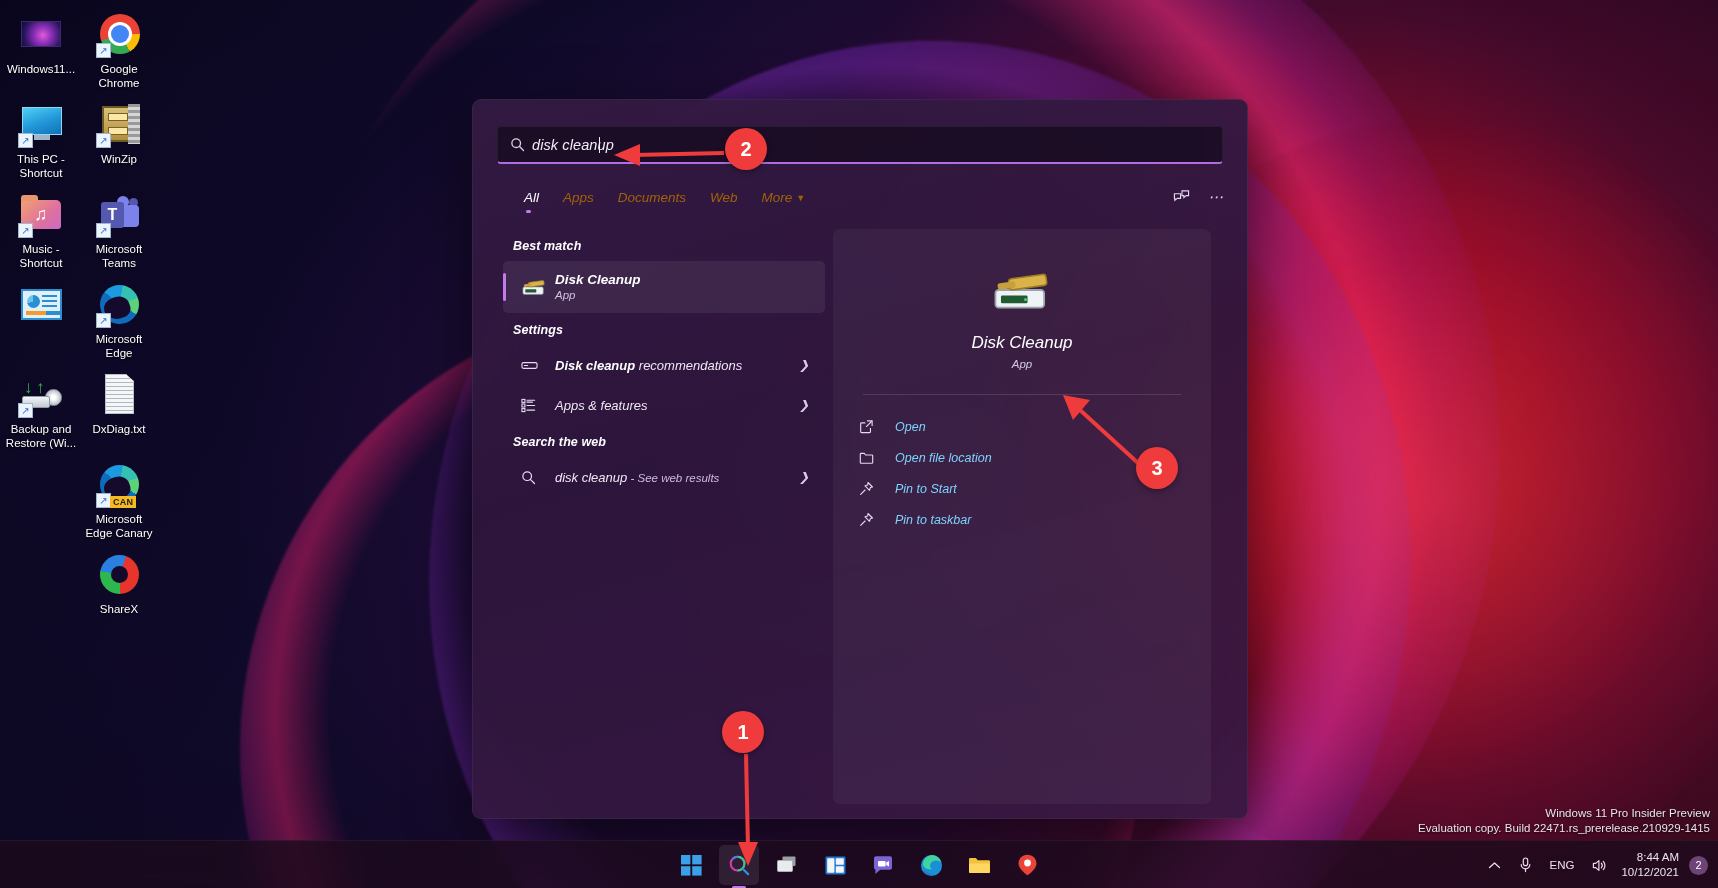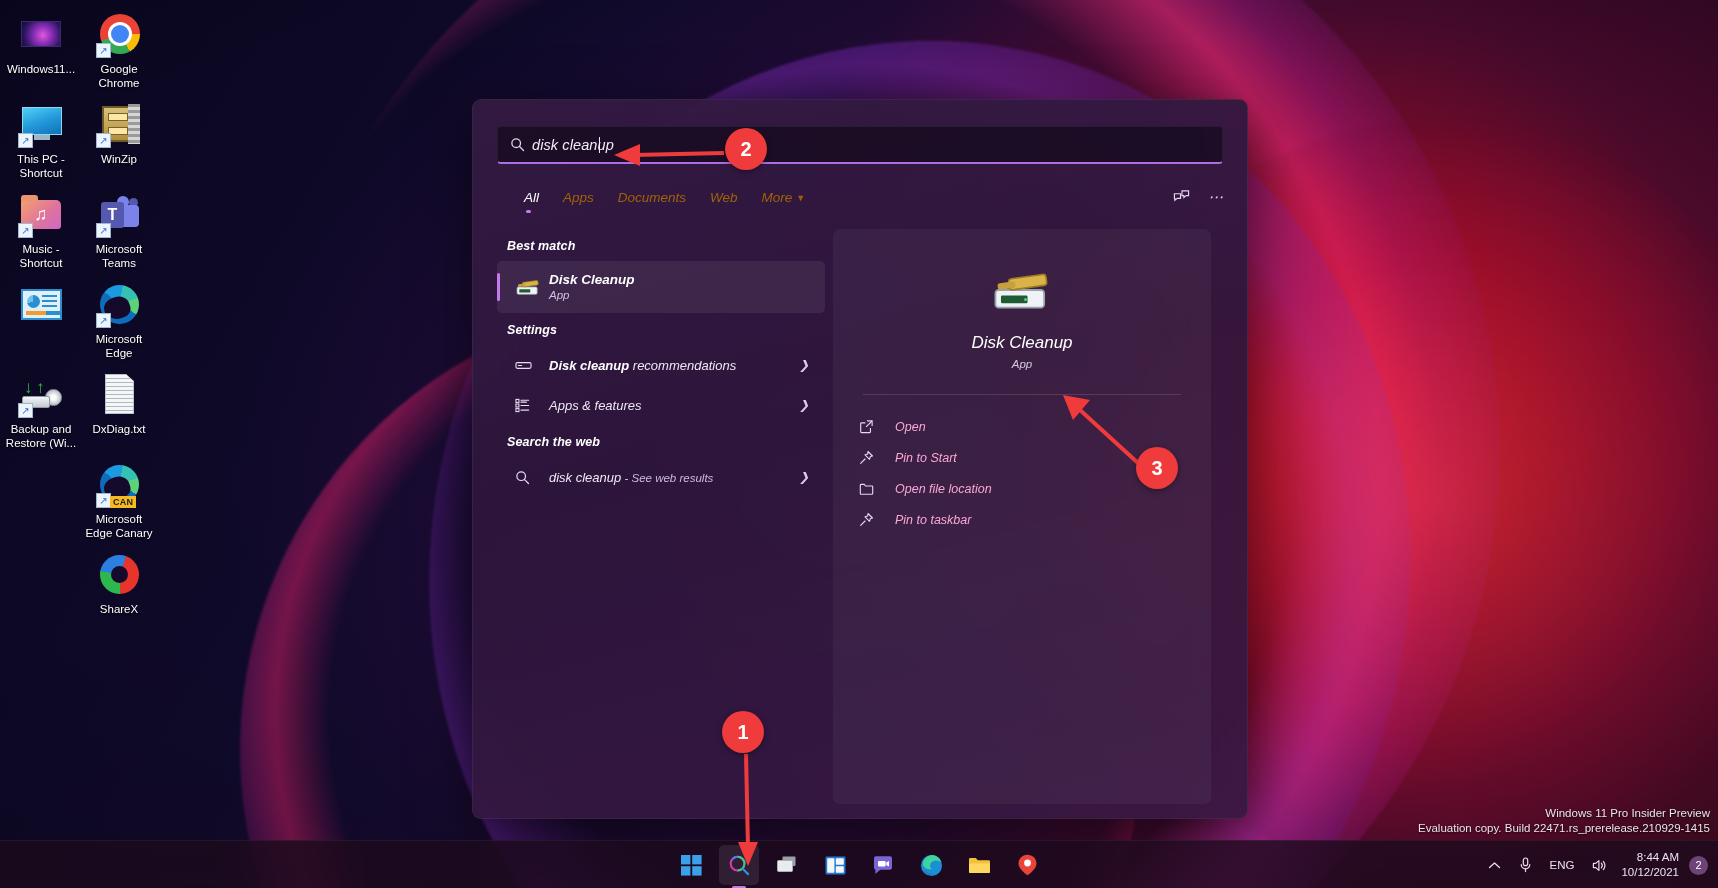--- a/index.html
+++ b/index.html
@@ -311,21 +311,21 @@
     border-radius: 2px; background: #c47ae8;
   }
   .tab .chev { font-size: 9px; margin-left: 4px; position: relative; top: -1px; }
   .tabs-right {
     margin-left: auto; display: flex; align-items: center; gap: 18px;
     padding-bottom: 6px;
   }
   .tabs-right .tr-ico { color: #e3d8ec; font-size: 15px; cursor: default; display:flex; }
 
   .content { display: flex; padding: 0 0 0 0; margin-top: 16px; }
-  .results { width: 352px; padding-left: 24px; }
+  .results { width: 352px; padding-left: 30px; }
   .section-head {
     color: #ffffff; font-size: 12.5px; font-weight: bold;
     margin: 10px 0 8px 10px; letter-spacing: 0.1px;
   }
   .best-row {
     position: relative;
     display: flex; align-items: center;
     height: 52px;
     background: rgba(255,255,255,0.07);
     border-radius: 5px;
@@ -364,21 +364,21 @@
     min-height: 575px;
     padding: 34px 0 0 0;
   }
   .pv-icon { display: flex; justify-content: center; height: 58px; }
   .pv-title { text-align: center; color: #ffffff; font-size: 17px; margin-top: 12px; }
   .pv-sub { text-align: center; color: #d5c9e0; font-size: 11.5px; margin-top: 5px; }
   .pv-div { height: 1px; background: rgba(255,255,255,0.13); margin: 24px 30px 0 30px; }
   .pv-actions { margin-top: 16px; padding: 0 26px; }
   .pv-act {
     display: flex; align-items: center;
-    height: 31px; color: #f9a8d4; font-size: 12.5px;
+    height: 31px; color: #7dd3fc; font-size: 12.5px;
     border-radius: 4px;
   }
   .pv-act .pa-ico { width: 36px; display: flex; align-items: center; color: #e6d9f0; }
 
   
   #taskbar {
     position: absolute; left: 0; bottom: 0;
     width: 1718px; height: 48px;
     background: rgba(28,10,28,0.78);
     backdrop-filter: blur(30px);
@@ -723,35 +723,35 @@
                     <path d="M13.6 2.4 7.6 8.4"></path>
                   <path d="M12.2 9.5v4.2a.8.8 0 0 1-.8.8H2.6a.8.8 0 0 1-.8-.8V4.9a.8.8 0 0 1 .8-.8h4.2"></path>
                 </svg>
               </span>
               <span>Open</span>
             </div>
 
 
             <div class="pv-act">
               <span class="pa-ico">
+                <svg width="15" height="14" viewBox="0 0 16 14" fill="none" stroke="#e6d9f0" stroke-width="1.2">
+                  <path d="M1.4 11.8V2.9a.8.8 0 0 1 .8-.8h3.4l1.5 1.7h6.7a.8.8 0 0 1 .8.8v7.2a.8.8 0 0 1-.8.8H2.2a.8.8 0 0 1-.8-.8z"></path>
+                </svg>
+              </span>
+              <span>Open file location</span>
+            </div>
+
+            <div class="pv-act">
+              <span class="pa-ico">
                 <svg width="15" height="15" viewBox="0 0 16 16" fill="none" stroke="#e6d9f0" stroke-width="1.2" stroke-linejoin="round">
                   <path d="M9.6 1.6 14.4 6.4l-2.3.6-.9 2.9-4.8-4.8 2.9-.9z"></path>
                   <line x1="6.4" y1="9.6" x2="1.8" y2="14.2" stroke-linecap="round"></line>
                 </svg>
               </span>
               <span>Pin to Start</span>
-            </div>
-
-            <div class="pv-act">
-              <span class="pa-ico">
-                <svg width="15" height="14" viewBox="0 0 16 14" fill="none" stroke="#e6d9f0" stroke-width="1.2">
-                  <path d="M1.4 11.8V2.9a.8.8 0 0 1 .8-.8h3.4l1.5 1.7h6.7a.8.8 0 0 1 .8.8v7.2a.8.8 0 0 1-.8.8H2.2a.8.8 0 0 1-.8-.8z"></path>
-                </svg>
-              </span>
-              <span>Open file location</span>
             </div>
 
             <div class="pv-act">
               <span class="pa-ico">
                 <svg width="15" height="15" viewBox="0 0 16 16" fill="none" stroke="#e6d9f0" stroke-width="1.2" stroke-linejoin="round">
                   <path d="M9.6 1.6 14.4 6.4l-2.3.6-.9 2.9-4.8-4.8 2.9-.9z"></path>
                   <line x1="6.4" y1="9.6" x2="1.8" y2="14.2" stroke-linecap="round"></line>
                 </svg>
               </span>
               <span>Pin to taskbar</span>

